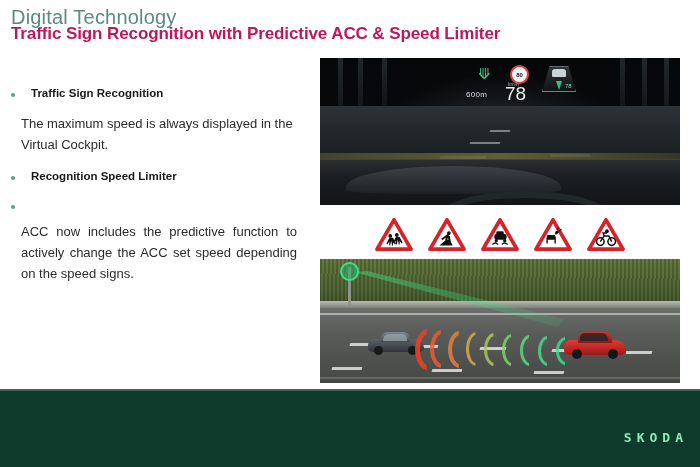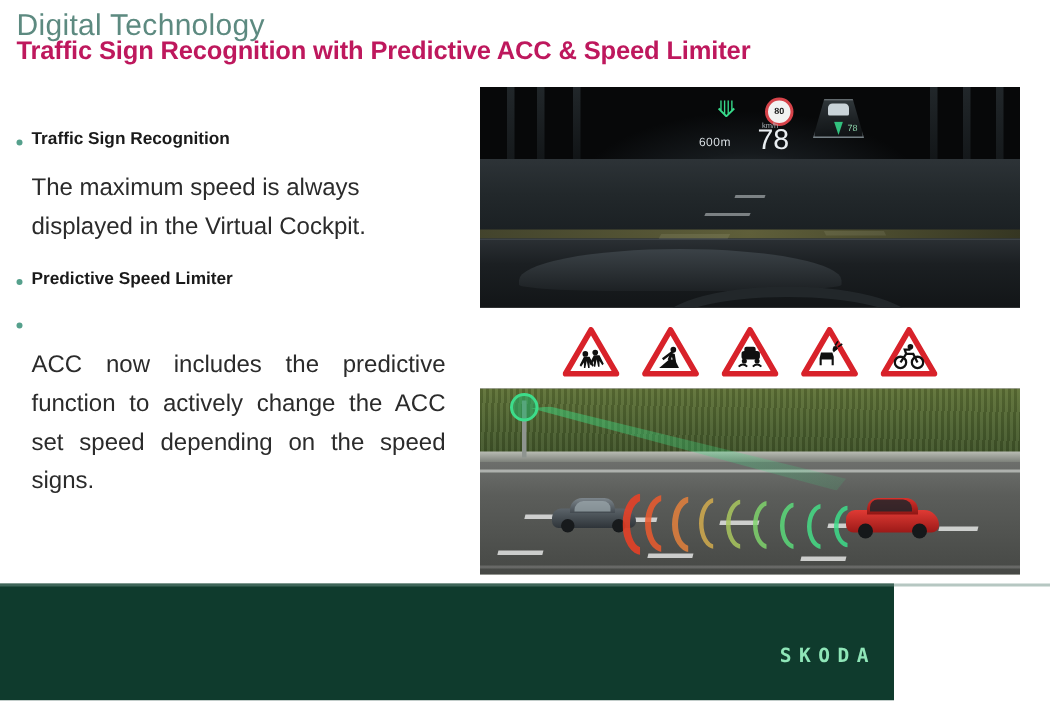--- a/index.html
+++ b/index.html
@@ -18,32 +18,32 @@
   .title{
     position:absolute;left:11px;top:24px;
     font-size:17px;font-weight:bold;color:#be185d;letter-spacing:-.1px;
     white-space:nowrap;
   }
 
   
   .textcol{position:absolute;left:11px;top:86px;width:286px;}
   .block{margin-bottom:14px;}
   .bhead{
-    display:flex;align-items:flex-start;gap:6px;
+    display:flex;align-items:flex-start;gap:16px;
     margin-bottom:3px;
   }
   .bullet{
     width:4px;height:4px;border-radius:50%;background:#55a08c;
     margin-top:7px;flex:0 0 auto;
   }
   .bhead-label{
     font-size:11.5px;font-weight:bold;color:#1a1a1a;line-height:1.3;
   }
   .btext{
-    font-size:16px;color:#2b2b2b;line-height:1.62;
+    font-size:13px;color:#2b2b2b;line-height:1.62;
     text-align:justify;margin-left:10px;margin-top:12px;
   }
   .btext.nojust{text-align:left;}
 
   
   .media{position:absolute;left:320px;top:58px;width:360px;}
 
   
   .hud{
     position:relative;width:360px;height:147px;overflow:hidden;
@@ -225,21 +225,21 @@
     background:#8e948f;
   }
   .signdisc{
     position:absolute;left:20px;top:3px;width:15px;height:15px;
     border-radius:50%;border:2px solid #3ddc8a;
     background:rgba(40,180,110,.55);
   }
 
   
   .footer{
-    position:absolute;left:0;top:389px;width:596px;height:78px;
+    position:absolute;left:0;top:389px;width:700px;height:78px;
     background:#0f3b2d;
   }
   .footer-top{
     position:absolute;left:0;top:0;width:700px;height:2px;
     background:#6e8f85;opacity:.5;
   }
   .skoda{
     position:absolute;right:12px;top:41px;
     font-size:13px;letter-spacing:5px;color:#8fe6b8;font-weight:bold;
     font-family:"DejaVu Sans Mono", monospace;
@@ -259,21 +259,21 @@
       <div class="bhead">
         <span class="bullet"></span>
         <span class="bhead-label">Traffic Sign Recognition</span>
       </div>
       <div class="btext nojust">The maximum speed is always displayed in the Virtual Cockpit.</div>
     </div>
 
     <div class="block">
       <div class="bhead">
         <span class="bullet"></span>
-        <span class="bhead-label">Predictive Speed Limiter</span>
+        <span class="bhead-label">Recognition Speed Limiter</span>
       </div>
     </div>
 
     <div class="block">
       <div class="bhead">
         <span class="bullet"></span>
       </div>
       <div class="btext">ACC now includes the predictive function to actively change the ACC set speed depending on the speed signs.</div>
     </div>
 

